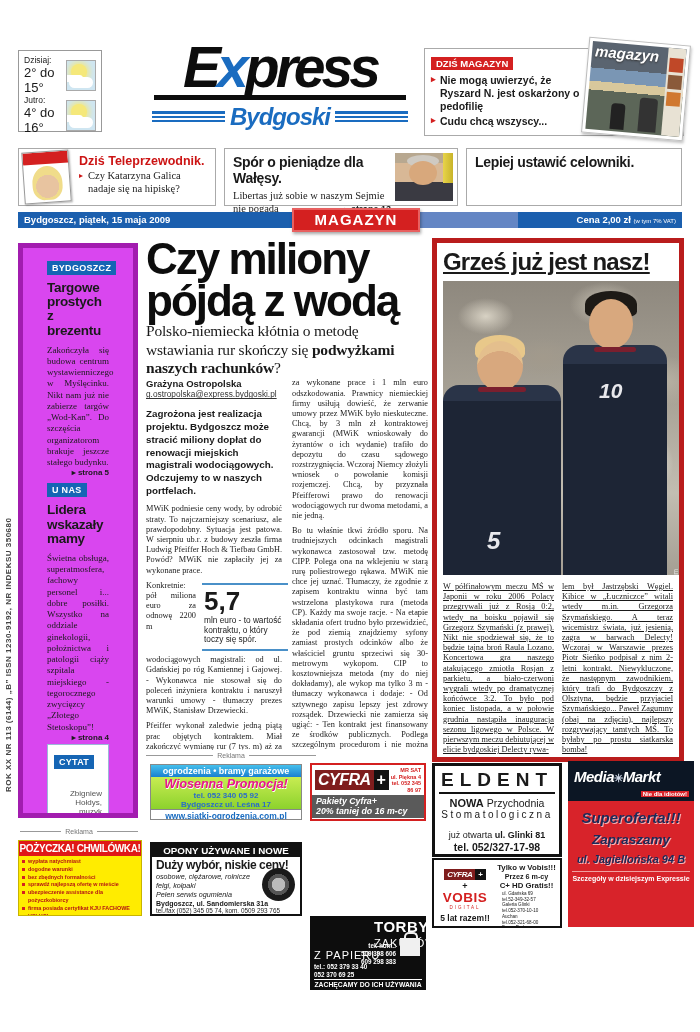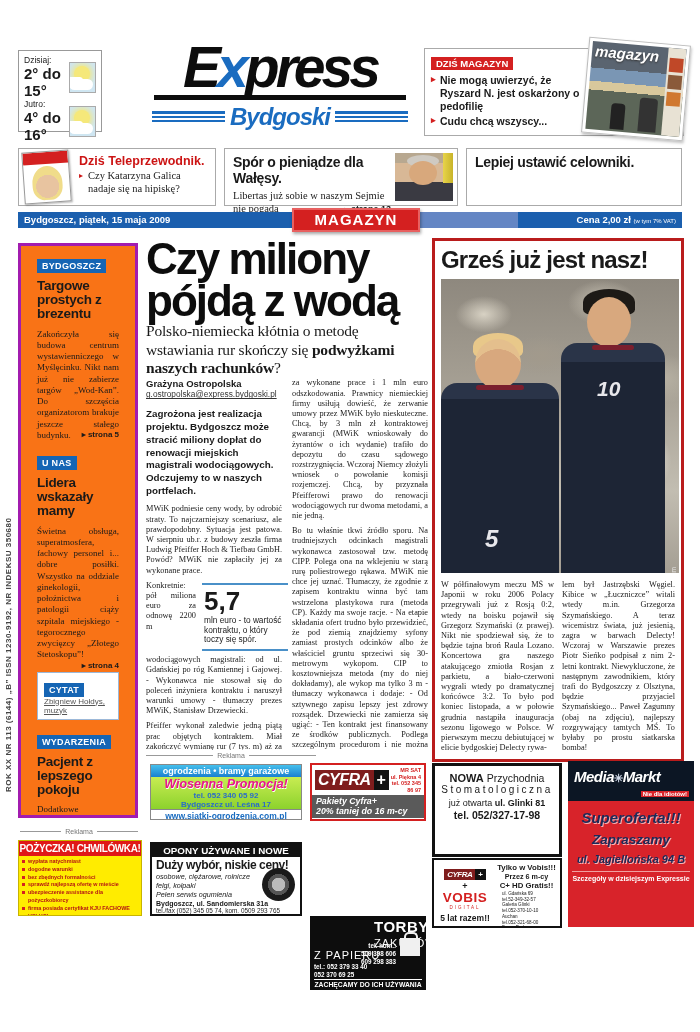--- a/index.html
+++ b/index.html
@@ -5,21 +5,21 @@
   * { margin:0; padding:0; box-sizing:border-box; }
   html,body { width:700px; }
   body { font-family:"Liberation Sans", sans-serif; background:#fff; position:relative; height:1032px; overflow:hidden; color:#1a1a1a; }
   .abs { position:absolute; }
   .serif { font-family:"Liberation Serif", serif; }
 
   
   .weather { left:18px; top:50px; width:84px; height:82px; border:1px solid #999; padding:4px 5px; display:flex; flex-direction:column; justify-content:space-between; }
   .wrow { display:flex; justify-content:space-between; align-items:center; }
   .wlabel { font-size:8.5px; }
-  .wtemp { font-size:15px; font-weight:bold; }
+  .wtemp { font-size:13px; font-weight:normal; }
   .wicon { width:37px; height:31px; background:#cfe6f2; border:1px solid #aaa; position:relative; overflow:hidden; }
   .wicon .sun { position:absolute; left:4px; top:3px; width:16px; height:16px; border-radius:50%; background:#f5e87a; box-shadow:0 0 6px 2px #f5e87a; }
   .wicon .cloud { position:absolute; right:2px; bottom:2px; width:24px; height:11px; border-radius:8px; background:#fff; box-shadow:-8px -4px 0 -2px #fff; }
 
   .logo { left:152px; top:42px; width:256px; text-align:center; }
   .logo-word { font-size:57px; font-weight:bold; font-style:italic; letter-spacing:-4px; line-height:0.9; color:#0d0d0d; white-space:nowrap; }
   .logo-word .lx { color:#1a6cc0; }
   .logo-rule { height:5px; background:#0d0d0d; margin:2px 2px 3px 2px; }
   .logo-sub { display:flex; align-items:center; gap:5px; }
   .stripes { flex:1; height:13px; background:repeating-linear-gradient(180deg,#1a6cc0 0 2px,#fff 2px 4px); border-top:1px solid #1a6cc0; }
@@ -65,48 +65,48 @@
   .datebar { left:18px; top:212px; width:664px; height:16px; display:flex; }
   .datebar .seg1 { width:300px; background:#1b5fae; color:#fff; font-weight:bold; font-size:9.5px; padding:2px 6px; }
   .datebar .seg2 { width:200px; background:#6486c4; }
   .datebar .seg3 { flex:1; background:#1b5fae; color:#fff; text-align:right; padding:2px 6px; font-size:9.5px; }
   .datebar .seg3 b { font-weight:bold; }
   .datebar .seg3 .note { font-size:6px; }
   .magbadge { left:292px; top:208px; width:128px; height:24px; background:#d42020; border:2px solid #e86060; box-shadow:1px 2px 3px rgba(0,0,0,.35); color:#fff; font-weight:bold; font-size:15px; letter-spacing:1px; text-align:center; line-height:20px; }
 
   
   .spine { left:4px; top:792px; transform:rotate(-90deg); transform-origin:0 0; white-space:nowrap; font-size:8px; font-weight:bold; color:#444; letter-spacing:0.5px; }
-  .sidebar { left:18px; top:243px; width:120px; height:575px; background:#f97316; border:3px solid #a21caf; padding:9px 16px; overflow:hidden; }
+  .sidebar { left:18px; top:243px; width:120px; height:575px; background:#d946ef; border:5px solid #a21caf; padding:9px 24px; overflow:hidden; }
   .bluebadge { display:inline-block; background:#1565b4; color:#fff; font-weight:bold; font-size:9px; padding:2px 5px; letter-spacing:0.3px; }
   .sb-title { font-size:13.5px; font-weight:bold; line-height:1.05; margin:6px 0 7px; letter-spacing:-0.3px; }
   .sb-body { font-family:"Liberation Serif",serif; font-size:9px; line-height:1.25; text-align:justify; }
   .sb-body .pageref { font-size:8px; float:right; }
   .sb-sec { margin-bottom:11px; }
   .quotebox { background:#fff; border:1px solid #9cb8d8; padding:6px 6px 4px; margin-bottom:11px; }
   .quotebox .q { font-family:"Liberation Serif",serif; font-style:italic; font-weight:bold; font-size:9.3px; line-height:1.3; margin-top:5px; }
-  .quotebox .a { font-size:8px; color:#555; text-align:left; margin-top:0;text-decoration:underline; }
+  .quotebox .a { font-size:8px; color:#555; text-align:right; margin-top:20px; }
 
   
   .main-art { left:146px; top:238px; width:282px; height:524px; overflow:hidden; }
   .headline { font-size:44px; font-weight:bold; letter-spacing:-2px; line-height:0.95; white-space:pre-line; color:#0d0d0d; }
   .subhead { font-family:"Liberation Serif",serif; font-size:15.5px; line-height:1.22; margin-top:0; letter-spacing:-0.2px; }
   .cols { display:flex; gap:10px; height:372px; overflow:hidden; }
   .col { width:136px; }
   .byline { font-weight:bold; font-size:9.5px; }
   .email { font-size:8.3px; text-decoration:underline; color:#333; margin-bottom:9px; }
   .lead { font-weight:bold; font-size:9.8px; line-height:1.3; margin-bottom:7px; }
   .bodyp { font-family:"Liberation Serif",serif; font-size:8.3px; line-height:10.2px; text-align:justify; margin-bottom:5px; }
   .pull { float:right; width:86px; margin:2px -6px 4px 6px; border-top:2px solid #4a90c8; border-bottom:2px solid #4a90c8; padding:3px 2px 4px; }
   .pull .num { font-size:26px; font-weight:bold; line-height:1; }
   .pull .txt { font-size:8.3px; line-height:1.18; margin-top:2px; }
   .more { font-weight:bold; font-size:9.5px; text-align:right; margin-top:2px; }
   .more::before { content:"▸ "; font-size:8px; }
 
   
-  .sport { left:432px; top:238px; width:252px; height:524px; border:3px solid #b91c1c; padding:5px 6px; overflow:hidden; }
+  .sport { left:432px; top:238px; width:252px; height:524px; border:5px solid #b91c1c; padding:5px 6px; overflow:hidden;text-decoration:underline; }
   .sport h2 { font-size:24px; font-weight:bold; letter-spacing:-0.8px; margin:0 0 5px 0; }
   .photo { width:238px; height:294px; position:relative; overflow:hidden;
     background:
       radial-gradient(40px 26px at 18% 12%, #d8d2c4 0%, rgba(216,210,196,0) 70%),
       radial-gradient(50px 32px at 68% 8%, #c8c2b4 0%, rgba(200,194,180,0) 70%),
       radial-gradient(44px 28px at 42% 26%, #a29a8c 0%, rgba(162,154,140,0) 70%),
       radial-gradient(56px 36px at 92% 34%, #b8b2a4 0%, rgba(184,178,164,0) 70%),
       radial-gradient(30px 40px at 88% 62%, #e0ddd5 0%, rgba(224,221,213,0) 70%),
       linear-gradient(180deg,#8e887e 0%,#a8a296 40%,#c2bdb1 72%,#a49e93 100%); }
   .sign { position:absolute; right:24px; top:92px; width:16px; height:16px; border-radius:50%; background:#c03020; border:2px solid #e8e0d0; }
@@ -158,21 +158,21 @@
   .cyfra1 .top { display:flex; justify-content:space-between; padding:2px 3px; }
   .cyfra1 .dealer { text-align:right; color:#d42020; font-size:5.5px; line-height:1.2; font-weight:bold; }
   .cyfra1 .mid { background:#5a5a5a; color:#fff; font-weight:bold; font-style:italic; font-size:8.8px; line-height:1.15; padding:1px 4px; }
   .cyfra1 .bot { font-size:5.2px; color:#222; padding:1px 3px; line-height:1.3; }
 
   .eldent { left:432px; top:763px; width:130px; height:94px; border:3px solid #111; background:#fff; text-align:center; padding:3px 4px; }
   .eldent .nm { font-size:19px; font-weight:bold; letter-spacing:6px; border-bottom:2px solid #111; padding-bottom:1px; }
   .eldent .l1 { font-size:10.5px; margin-top:3px; }
   .eldent .l1 b { font-size:11px; }
   .eldent .l2 { font-size:10px; letter-spacing:2.5px; }
-  .eldent .l3 { font-size:9px; margin-top:3px; }
+  .eldent .l3 { font-size:9px; margin-top:10px; }
   .eldent .tel { font-size:10.5px; font-weight:bold; margin-top:1px; }
 
   .mm { left:568px; top:761px; width:126px; height:166px; display:flex; flex-direction:column; }
   .mm .top { background:#0c1624; height:40px; position:relative; padding:7px 6px 0; }
   .mm .lg { color:#fff; font-weight:bold; font-style:italic; font-size:15px; letter-spacing:-0.5px; white-space:nowrap; }
   .mm .lg .sw::before { content:"✳"; color:#cfd8e8; font-size:11px; font-style:normal; }
   .mm .tag { position:absolute; right:5px; bottom:4px; color:#fff; font-weight:bold; font-size:6px; background:#d8232a; padding:0 2px; }
   .mm .bd { flex:1; background:#d8232a; text-align:center; padding:8px 4px 4px; display:flex; flex-direction:column; gap:6px; }
   .mm .p1 { color:#1a2a5a; font-weight:bold; font-style:italic; font-size:15px; text-shadow:1px 1px 0 #f8b0b0; }
   .mm .p2 { color:#1a2a5a; font-weight:bold; font-style:italic; font-size:13.5px; text-shadow:1px 1px 0 #f8b0b0; }
@@ -415,20 +415,21 @@
     <div>Pakiety Cyfra+</div>
     <div>20% taniej do 16 m-cy</div>
   </div>
   <div class="bot">
     <div>Galeria Pomorska, Fordońska 141, tel. 509 452 110</div>
 
   </div>
 </div>
 
 <div class="abs ad eldent">
+  <div class="nm">ELDENT</div>
   <div class="l1"><b>NOWA</b><span> Przychodnia</span></div>
   <div class="l2">Stomatologiczna</div>
   <div class="l3"><span>już otwarta </span><b>ul. Glinki 81</b></div>
   <div class="tel">tel. 052/327-17-98</div>
 </div>
 
 <div class="abs ad mm">
   <div class="top">
     <div class="lg"><span>Media</span><span class="sw"></span><span>Markt</span></div>
     <div class="tag">Nie dla idiotów!</div>

